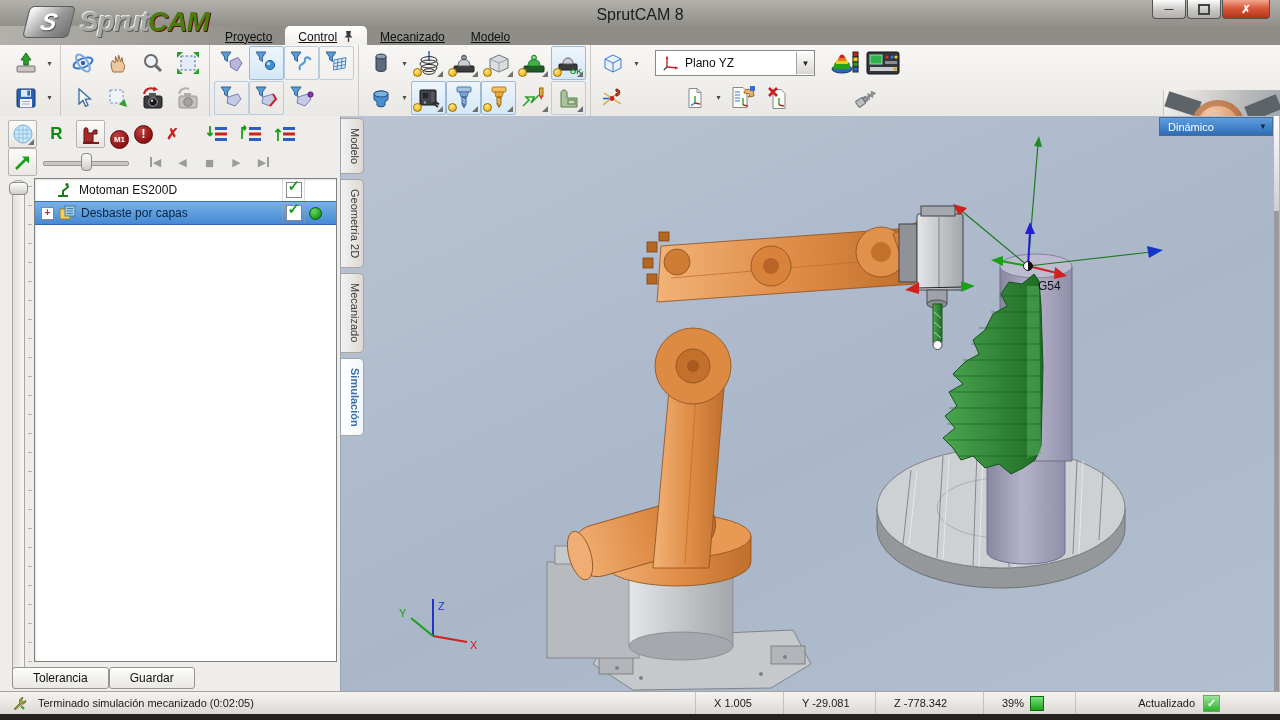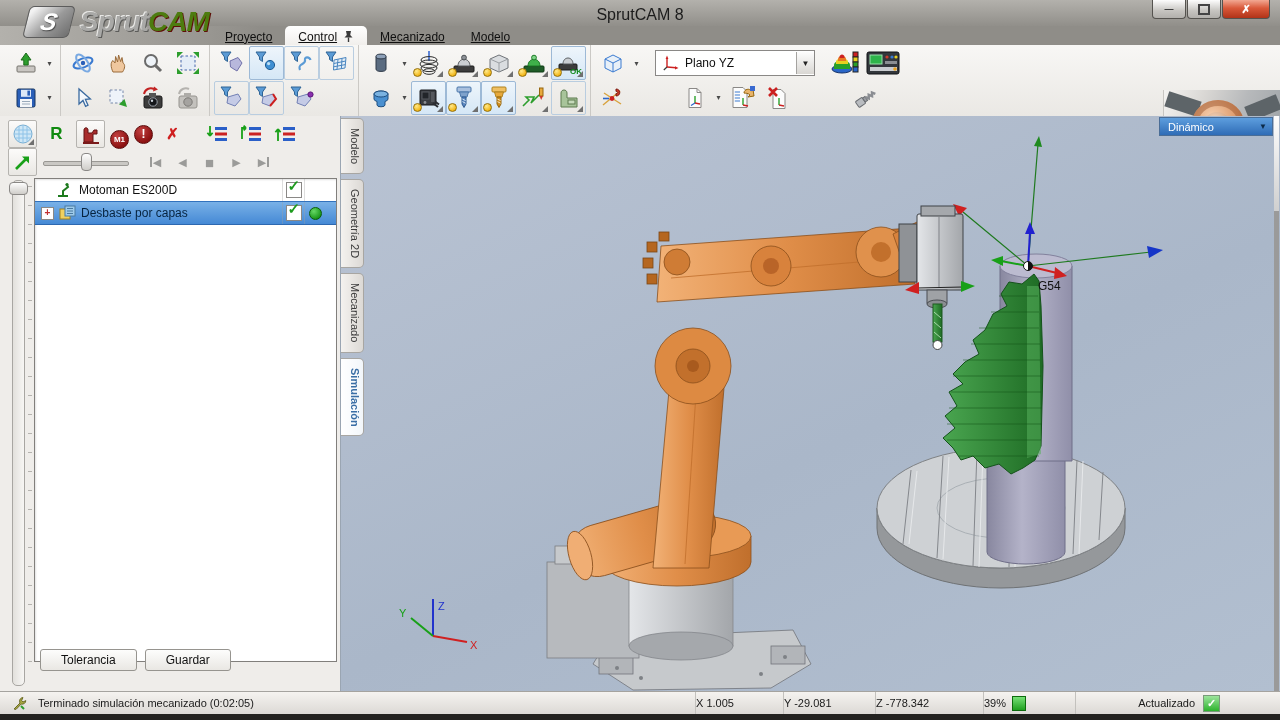--- a/index.html
+++ b/index.html
@@ -93,21 +93,21 @@
   .trow.selected{background:linear-gradient(#79b1e7,#4589d5);border-top:1px solid #3272bd;border-bottom:1px solid #2d68b0;color:#06233f;}
   .trow .expand{width:11px;height:11px;border:1px solid #8a8886;background:#fff;color:#c23030;
     font-size:10px;line-height:9px;text-align:center;margin:0 3px 0 6px;font-weight:bold;}
   .trow .spacer{width:20px;}
   .trow .ticon{width:20px;display:flex;justify-content:center;}
   .trow .tlabel{flex:1;padding-left:4px;white-space:nowrap;overflow:hidden;}
   .trow .col{width:21px;display:flex;align-items:center;justify-content:center;border-left:1px solid rgba(160,160,160,.35);height:100%;}
   .chk{width:14px;height:14px;background:#fff;border:1px solid #8a8886;position:relative;}
   .chk .mark{position:absolute;left:1px;top:-6px;color:#1d9a1d;font-size:15px;font-weight:bold;}
   .gdot{width:13px;height:13px;border-radius:50%;background:radial-gradient(circle at 35% 30%,#66d866,#1d9a1d 70%,#0d6b0d);border:1px solid #0a5c0a;box-sizing:border-box;}
-  .panelbtns{position:absolute;left:12px;bottom:21px;display:flex;gap:8px;padding-left:28px;}
+  .panelbtns{position:absolute;left:12px;bottom:3px;display:flex;gap:0;}
   .pbutton{padding:3px 20px;font-size:12px;color:#111;background:linear-gradient(#fdfdfc,#e9e7e3);
     border:1px solid #96948f;border-radius:3px;}
   
   .sidetabs{position:absolute;left:0;top:2px;width:23px;bottom:0;display:flex;flex-direction:column;gap:5px;z-index:5;}
   .vtab{writing-mode:vertical-rl;padding:9px 2px;font-size:11px;color:#3c3c3c;
     background:linear-gradient(90deg,#f4f2ef,#dcd9d5);border:1px solid #a8a6a2;border-left:none;
     border-radius:0 5px 5px 0;text-align:center;}
   .vtab.active{background:linear-gradient(90deg,#ffffff,#f2f6fa);color:#3a6ea5;font-weight:bold;}
   
   .viewport{position:absolute;left:340px;top:116px;right:0;bottom:28px;
@@ -117,21 +117,21 @@
     background:linear-gradient(#5d9ede,#2f6cb6);border:1px solid #4a6d96;color:#fff;font-size:11px;
     padding-left:8px;box-sizing:border-box;}
   .viewmode .vcaret{margin-left:auto;margin-right:5px;color:#0c2a48;font-size:8px;}
   .vscroll{position:absolute;right:1px;top:0;bottom:0;width:5px;background:#9a9a9a;}
   .vscroll .lit{position:absolute;top:0;left:0;right:0;height:95px;background:linear-gradient(#fdfdfd,#cfcfcf);}
   
   .statusbar{position:absolute;left:0;right:0;bottom:6px;height:22px;
     background:linear-gradient(#f5f3f0,#dcd9d5);border-top:1px solid #a5a39f;
     display:flex;align-items:center;font-size:11px;color:#1a1a1a;}
   .sb-msg{display:flex;align-items:center;gap:10px;padding-left:12px;flex:1;}
-  .sb-cell{border-left:1px solid #c3c1bd;height:100%;display:flex;align-items:center;box-sizing:border-box;}
+  .sb-cell{border-left:1px solid #c3c1bd;height:100%;display:flex;align-items:center;padding-left:18px;box-sizing:border-box;}
   .sb-x{width:88px;}.sb-y{width:92px;}.sb-z{width:108px;}
   .sb-prog{width:92px;}
   .prog-block{width:12px;height:13px;margin-left:6px;background:linear-gradient(#76e076,#1fa01f);border:1px solid #0c6b0c;}
   .sb-state{width:205px;justify-content:flex-end;padding-right:60px;}
   .state-chk{width:15px;height:15px;margin-left:8px;background:linear-gradient(#9ce49c,#2db32d);
     border:1px solid #7a9a7a;color:#fff;font-size:11px;font-weight:bold;display:flex;align-items:center;justify-content:center;}
   .bottomstrip{position:absolute;left:0;right:0;bottom:0;height:6px;background:#23221f;}
   svg{display:block;}
 </style>
 </head>

